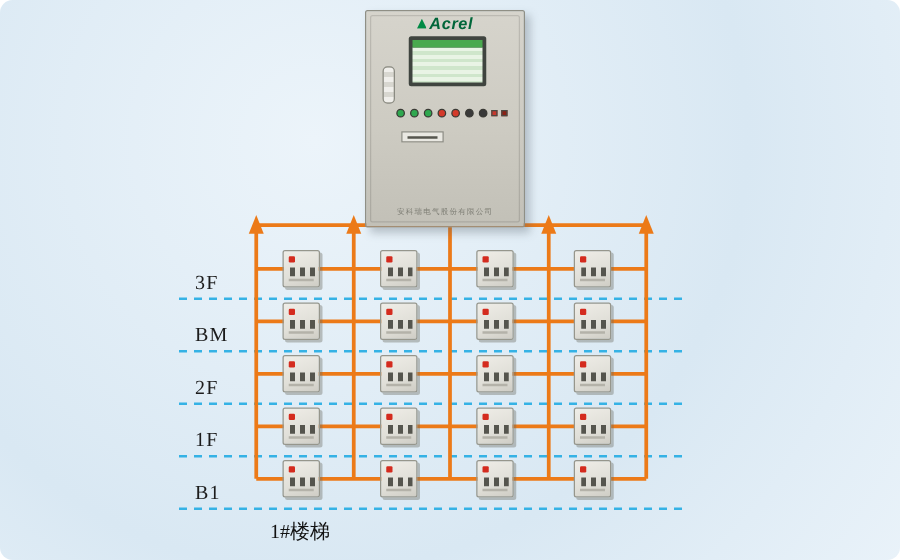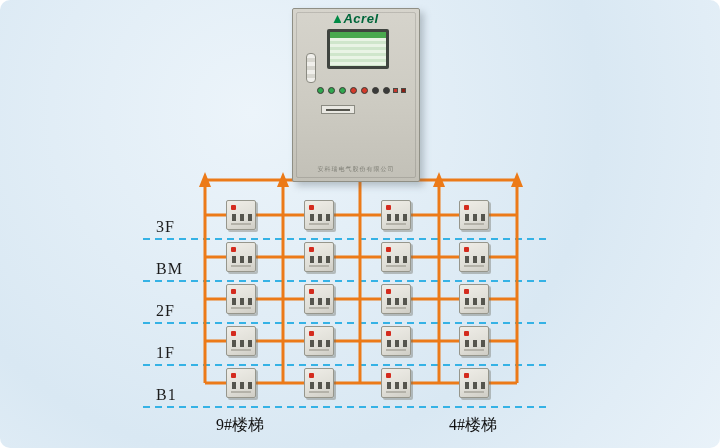--- a/index.html
+++ b/index.html
@@ -102,22 +102,21 @@
   <div class="floor-line" style="top:322px"></div>
   <div class="floor-line" style="top:364px"></div>
   <div class="floor-line" style="top:406px"></div>
 
   <div class="floor-label" style="top:218px">3F</div>
   <div class="floor-label" style="top:260px">BM</div>
   <div class="floor-label" style="top:302px">2F</div>
   <div class="floor-label" style="top:344px">1F</div>
   <div class="floor-label" style="top:386px">B1</div>
 
-  <div class="stair-label" style="left:200px">9#楼梯</div>
-  <div class="stair-label" style="left:433px">4#楼梯</div>
+  <div class="stair-label" style="left:200px">1#楼梯</div>
 
   <svg class="wiring" width="720" height="448" viewBox="0 0 720 448">
 
     <line class="wire" x1="205" y1="180" x2="517" y2="180"></line>
 
     <line class="wire" x1="205" y1="180" x2="205" y2="383"></line>
     <line class="wire" x1="283" y1="180" x2="283" y2="383"></line>
     <line class="wire" x1="360" y1="152" x2="360" y2="383"></line>
     <line class="wire" x1="439" y1="180" x2="439" y2="383"></line>
     <line class="wire" x1="517" y1="180" x2="517" y2="383"></line>

